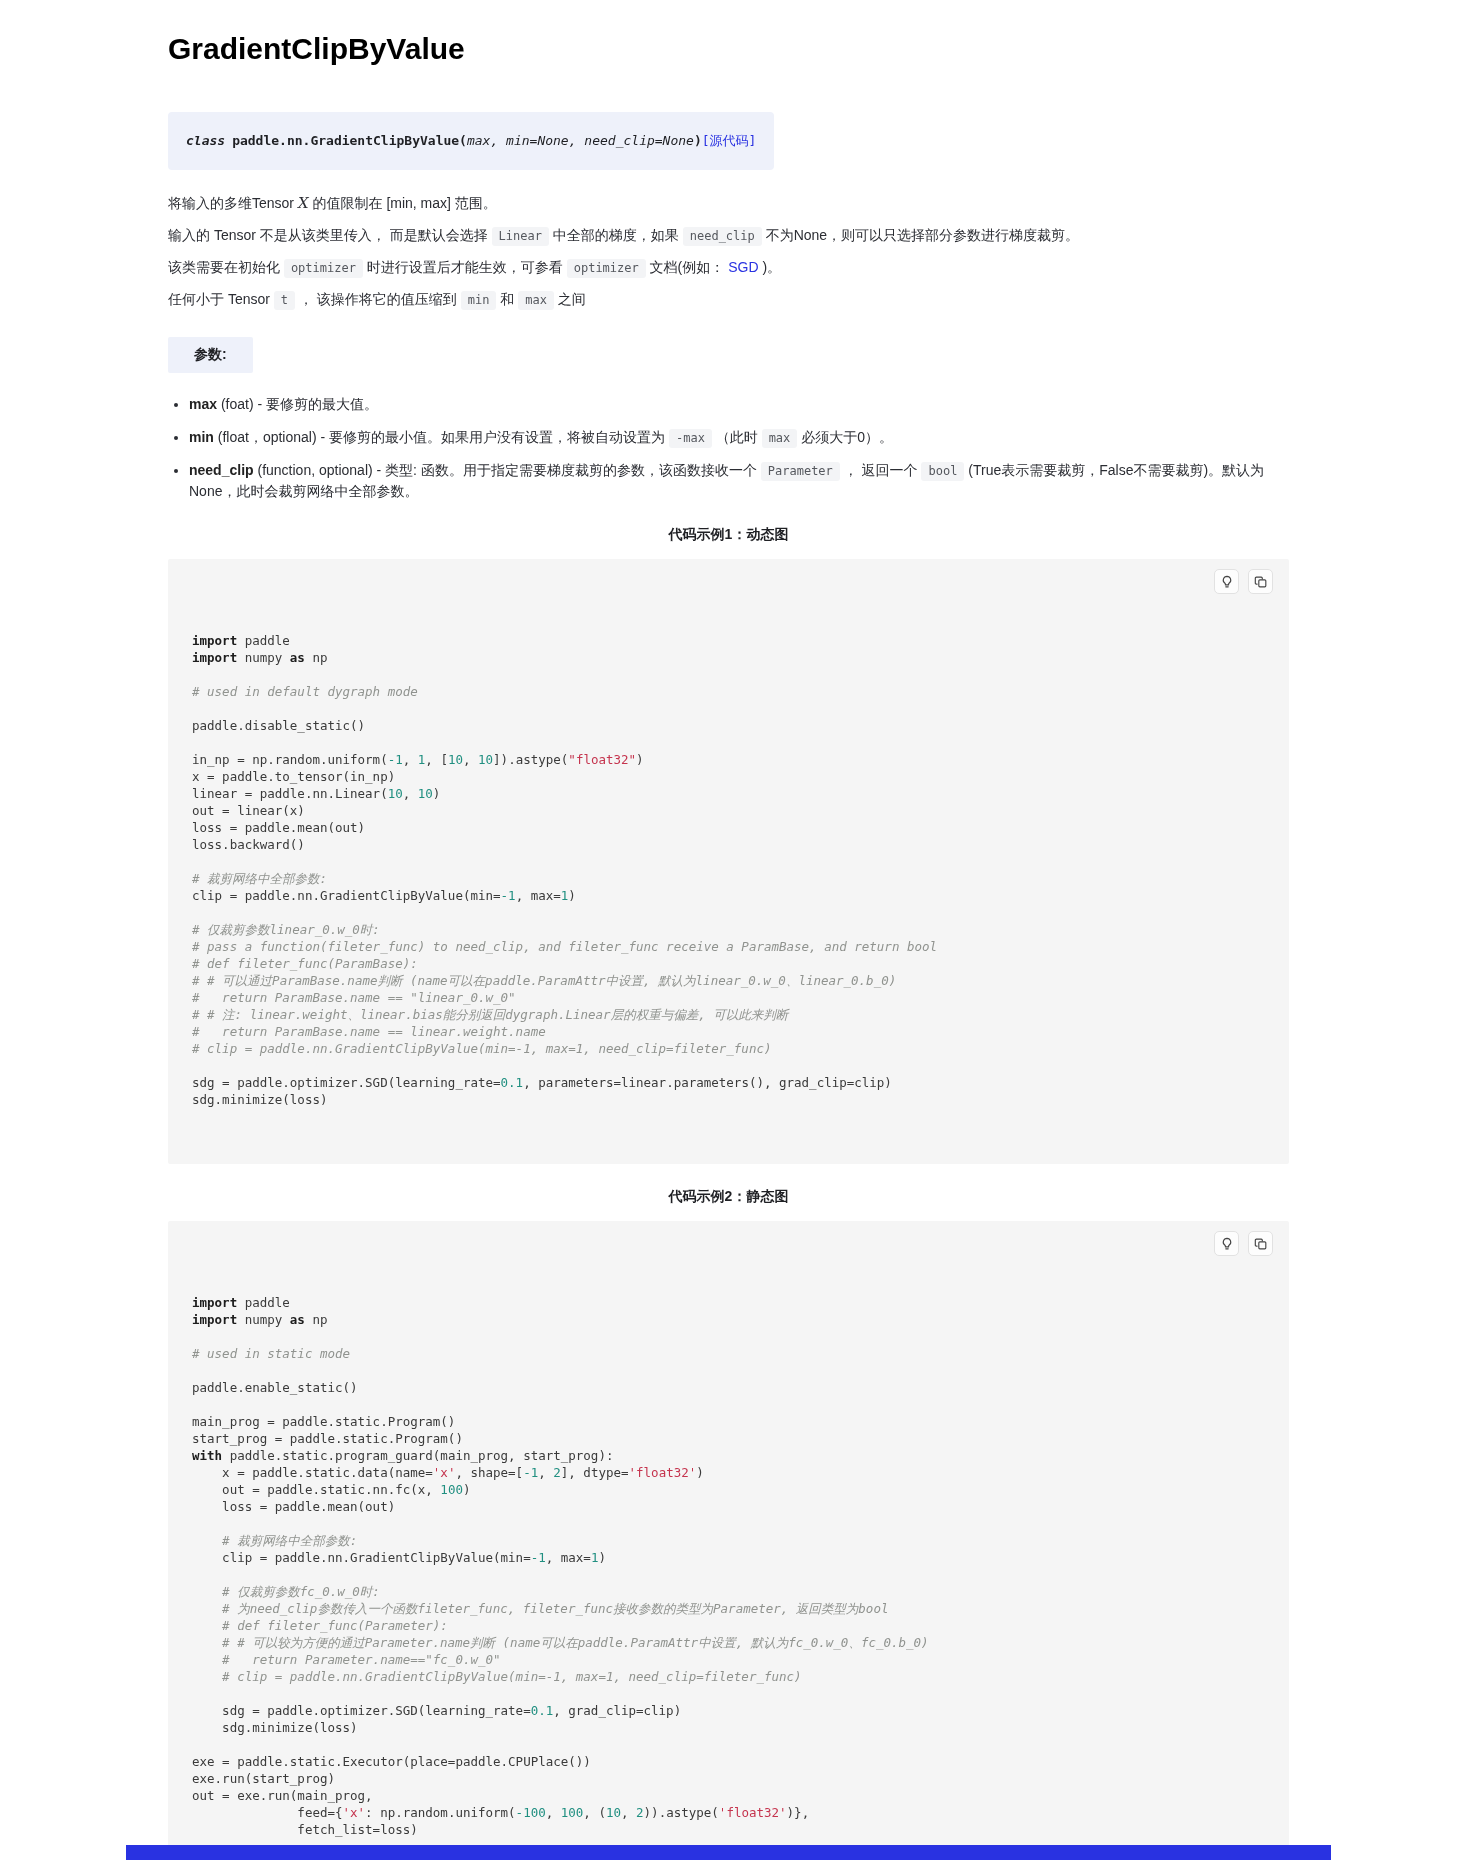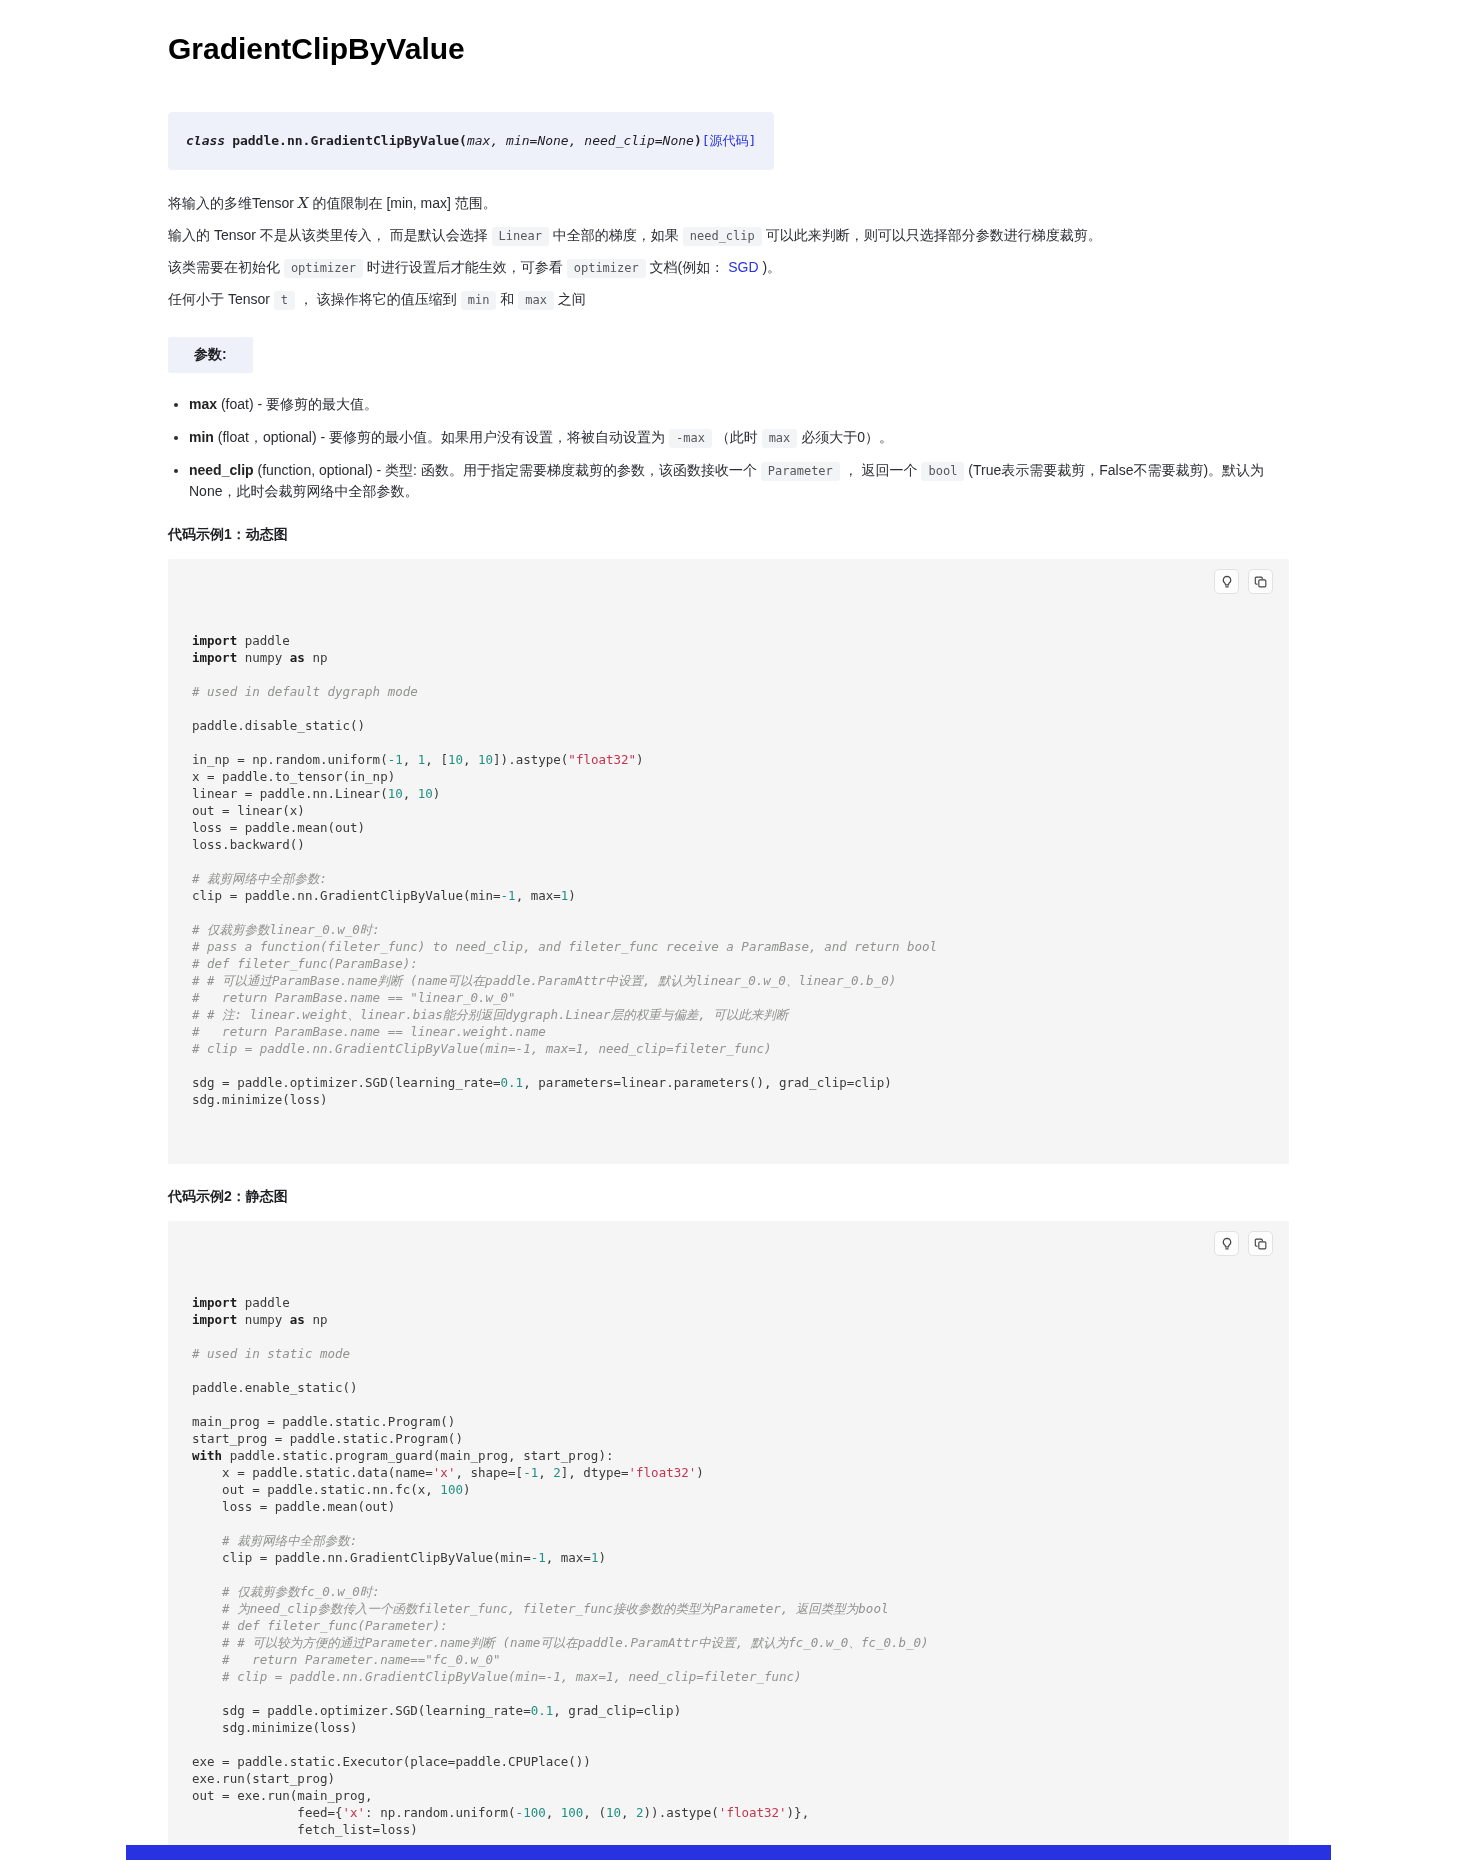--- a/index.html
+++ b/index.html
@@ -74,20 +74,21 @@
 
   ul.params { margin-top: 21px; padding-left: 21px; }
   ul.params li { margin-bottom: 12px; font-size: 14px; line-height: 21px; }
   ul.params strong { font-weight: 700; color: #222; }
 
   h2.example-heading {
     margin-top: 24px;
     font-size: 14px;
     font-weight: 700;
     color: #1f2024;
+    text-align: center;
   }
 
   .codeblock {
     position: relative;
     margin-top: 15px;
     background: #f5f5f5;
     border-radius: 2px;
     padding: 22px 24px;
     font-family: "DejaVu Sans Mono", "Liberation Mono", monospace;
     font-size: 12.5px;
@@ -132,21 +133,21 @@
 <div class="page">
   <div class="content">
 
     <h1 class="title">GradientClipByValue</h1>
 
     <div class="sig">
       <em class="sig-class">class</em><b class="sig-name">paddle.nn.GradientClipByValue(</b><em class="sig-params">max, min=None, need_clip=None</em><span class="sig-close">)</span><a class="sig-link" href="#">[源代码]</a>
     </div>
 
     <p class="para first"><span>将输入的多维Tensor </span><em class="math">X</em><span> 的值限制在 [min, max] 范围。</span></p>
-    <p class="para"><span>输入的 Tensor 不是从该类里传入， 而是默认会选择 </span><code class="chip">Linear</code><span> 中全部的梯度，如果 </span><code class="chip">need_clip</code><span> 可以此来判断，则可以只选择部分参数进行梯度裁剪。</span></p>
+    <p class="para"><span>输入的 Tensor 不是从该类里传入， 而是默认会选择 </span><code class="chip">Linear</code><span> 中全部的梯度，如果 </span><code class="chip">need_clip</code><span> 不为None，则可以只选择部分参数进行梯度裁剪。</span></p>
     <p class="para"><span>该类需要在初始化 </span><code class="chip">optimizer</code><span> 时进行设置后才能生效，可参看 </span><code class="chip">optimizer</code><span> 文档(例如： </span><a class="doclink" href="#">SGD</a><span> )。</span></p>
     <p class="para"><span>任何小于 Tensor </span><code class="chip">t</code><span> ， 该操作将它的值压缩到 </span><code class="chip">min</code><span> 和 </span><code class="chip">max</code><span> 之间</span></p>
 
 
     <div class="params-label">参数:</div>
 
     <ul class="params">
       <li><strong>max</strong><span> (foat) - 要修剪的最大值。</span></li>
       <li><strong>min</strong><span> (float，optional) - 要修剪的最小值。如果用户没有设置，将被自动设置为 </span><code class="chip">-max</code><span> （此时 </span><code class="chip">max</code><span> 必须大于0）。</span></li>
       <li><strong>need_clip</strong><span> (function, optional) - 类型: 函数。用于指定需要梯度裁剪的参数，该函数接收一个 </span><code class="chip">Parameter</code><span> ， 返回一个 </span><code class="chip">bool</code><span> (True表示需要裁剪，False不需要裁剪)。默认为None，此时会裁剪网络中全部参数。</span></li>

